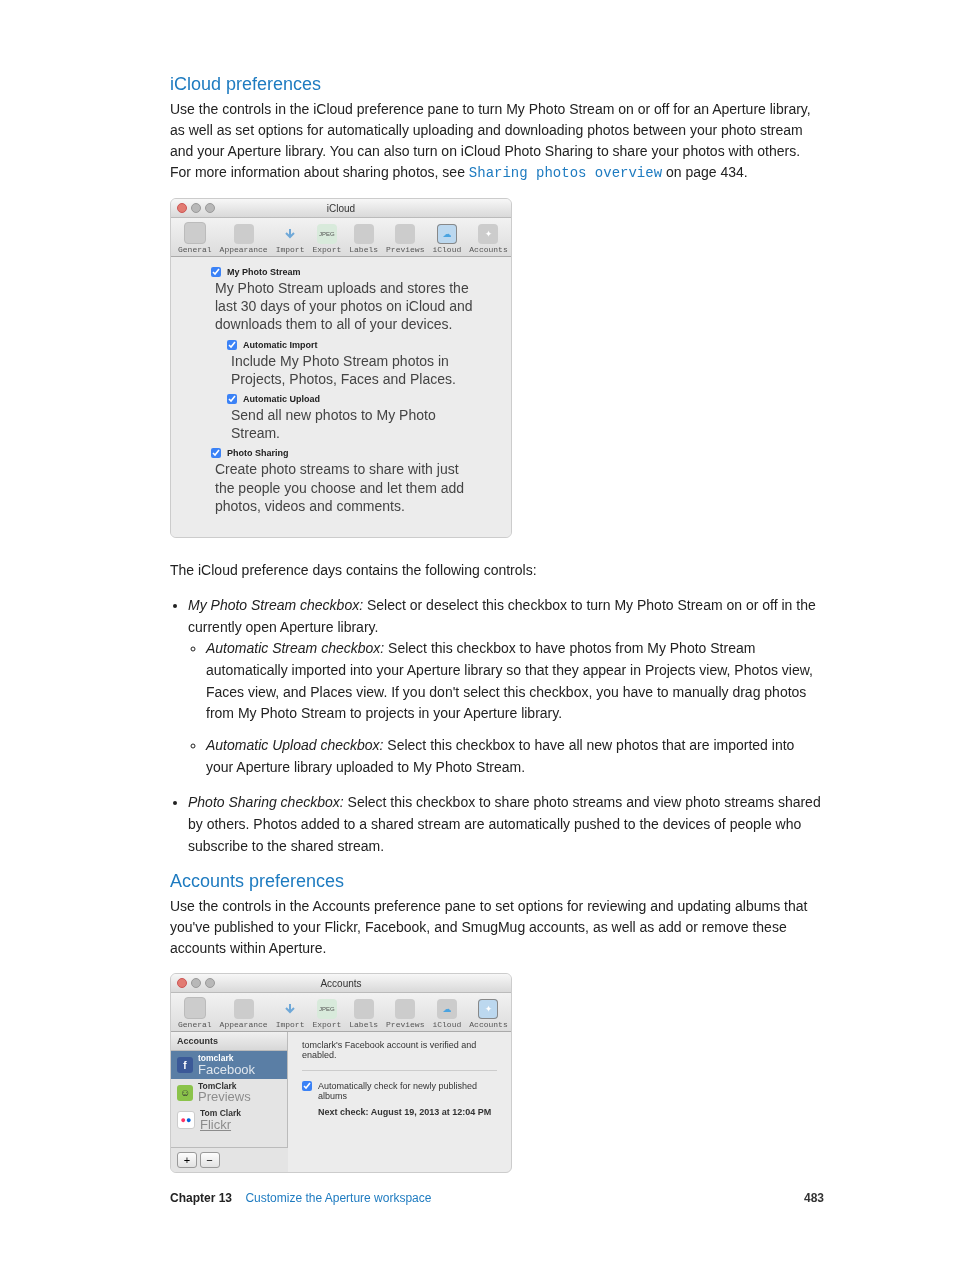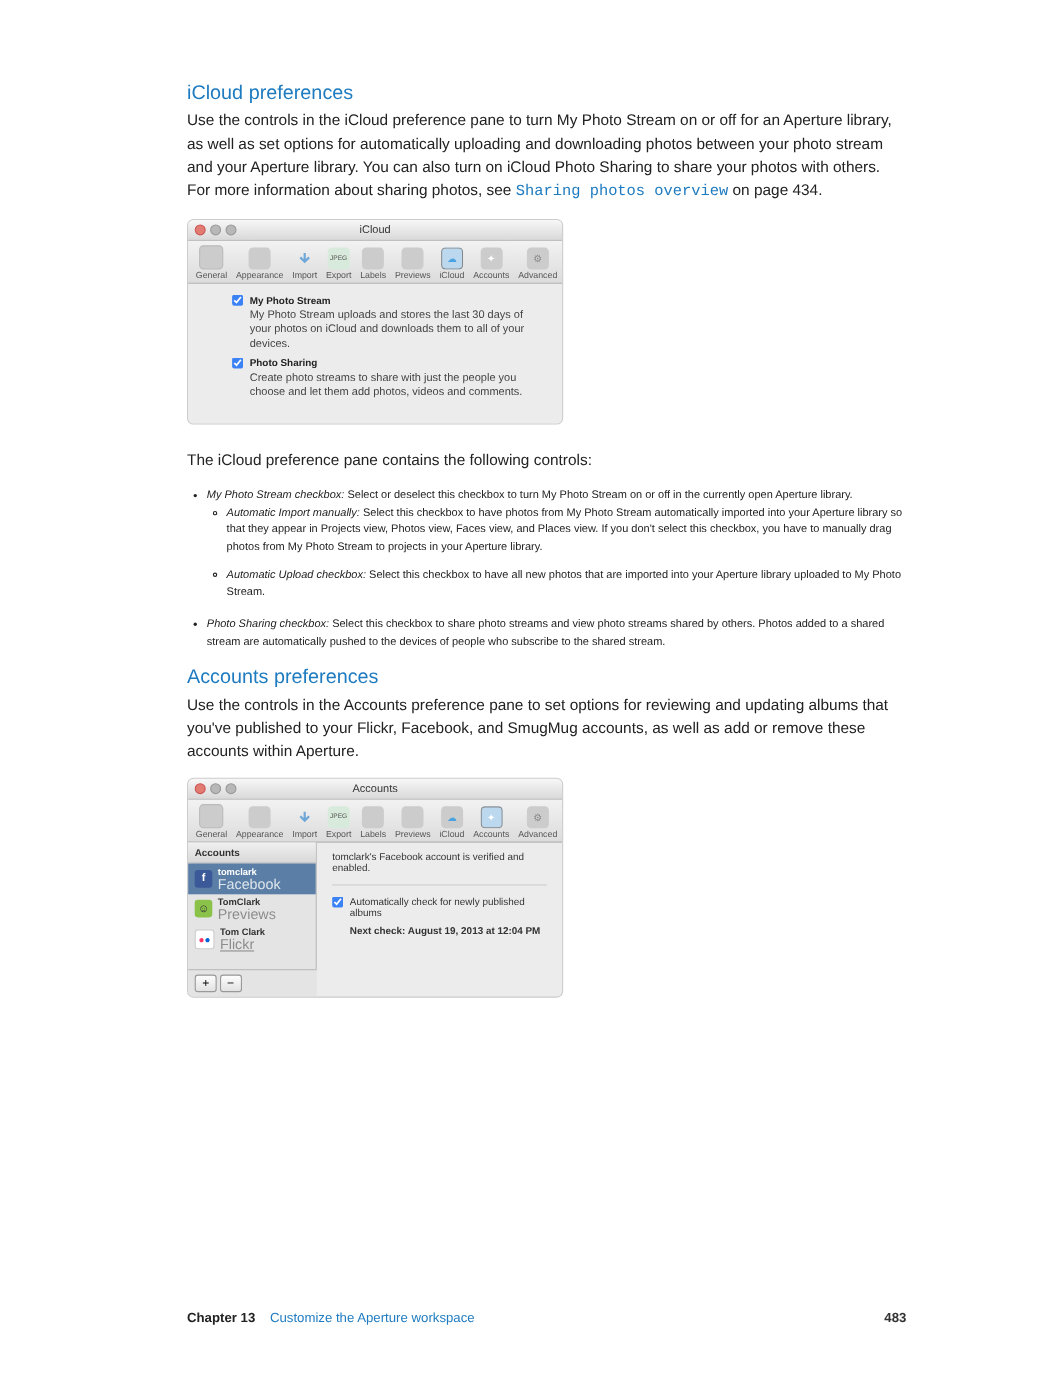--- a/index.html
+++ b/index.html
@@ -55,45 +55,45 @@
   .fb-toolbar {
     display:flex;
     align-items:flex-end;
     padding: 4px 4px 2px 4px;
     gap: 2px;
     background: linear-gradient(#f2f2f2,#dcdcdc);
     border-bottom:1px solid #aaa;
   }
   .fb-tab { display:flex; flex-direction:column; align-items:center; padding:0 3px; }
   .fb-tab .ic { width:20px; height:20px; border-radius:4px; background:#ccc; display:flex; align-items:center; justify-content:center; margin-bottom:1px;}
-  .fb-tab .lbl { font-size:8px; color:#555; }
+  .fb-tab .lbl { font-size:8px; color:#555;font-family:Liberation Mono, monospace; }
   .fb-tab.sel .ic { box-shadow: inset 0 0 0 1px #888; background:#bcd8ef; }
   .fb-body { padding: 10px 26px 16px 40px; background:#ececec; }
   .fb-row { margin-bottom: 6px; }
   .fb-chk { display:flex; align-items:flex-start; gap:4px; }
   .fb-chk input { margin:0 2px 0 0; accent-color:#3b82f6; width:10px; height:10px;}
   .fb-chk-label { font-size:9px; font-weight:600; color:#222;}
-  .fb-desc { font-size:10px; color:#444; margin:2px 0 6px 16px; line-height:1.3; max-width:260px;}
+  .fb-desc { font-size:14px; color:#444; margin:2px 0 6px 4px; line-height:1.3; max-width:260px;}
   .fb-sub { margin-left:16px; }
   
   .acc-body { display:flex; height:140px; }
   .acc-side { width:116px; background:#e4e4e4; border-right:1px solid #bbb; display:flex; flex-direction:column;}
   .acc-side-head { font-size:9px; font-weight:600; padding:4px 6px; background:linear-gradient(#f0f0f0,#d8d8d8); border-bottom:1px solid #bbb;}
   .acc-item { display:flex; align-items:center; gap:5px; padding:3px 6px; }
   .acc-item.sel { background:#5a7ea5; color:#fff; }
   .acc-item .aic { width:16px; height:16px; border-radius:3px; display:flex; align-items:center; justify-content:center; font-size:10px; font-weight:bold;}
   .acc-item .aname { font-size:8.5px; font-weight:600; line-height:1;}
   .acc-item .asvc { font-size:13px; opacity:.8; line-height:1;}
   .acc-main { flex:1; padding:8px 14px; font-size:9px; color:#333;}
   .acc-main .stat { font-size:9px; margin-bottom:10px; border-bottom:1px solid #ccc; padding-bottom:10px;}
   .acc-btns { padding:4px 6px; border-top:1px solid #bbb; background:#e4e4e4;}
   .acc-btns button { width:20px; height:16px; font-size:11px; line-height:1; border:1px solid #999; background:linear-gradient(#fdfdfd,#e2e2e2); border-radius:3px; padding:0;}
   
   ul.doc-list, ul.doc-sublist { padding-left: 18px; margin: 0 0 14px 0; }
-  ul.doc-list > li, ul.doc-sublist > li { font-size:10px; line-height:1.55; margin-bottom:10px; color:#222;}
+  ul.doc-list > li, ul.doc-sublist > li { font-size:14px; line-height:1.55; margin-bottom:10px; color:#222;}
   .term { font-style: italic; }
   
   .footer { position:absolute; bottom:60px; left:170px; right:130px; display:flex; justify-content:space-between; font-size:12px;}
   .footer .chap { font-weight:700; color:#222;}
   .footer .chapname { color:#1e7bc0; margin-left:10px;}
   .footer .pg { font-weight:600;}
   
   .ic-general{background:#eee;border:1px solid #bbb;}
   .ic-appearance{background:#2b3a66;}
   .ic-labels{background:#7bd37b;border-radius:10px;}
@@ -163,38 +163,50 @@
           <div class="lbl">Advanced</div>
         </div>
     </div>
     <div class="fb-body">
       <div class="fb-row">
         <label class="fb-chk">
             <input type="checkbox" checked="" style="">
             <span class="fb-chk-label">My Photo Stream</span>
           </label>
         <div class="fb-desc">My Photo Stream uploads and stores the last 30 days of your photos on iCloud and downloads them to all of your devices.</div>
+        <div class="fb-sub">
+          <label class="fb-chk">
+              <input type="checkbox" checked="" style="">
+              <span class="fb-chk-label">Automatic Import</span>
+            </label>
+          <div class="fb-desc">Include My Photo Stream photos in Projects, Photos, Faces and Places.</div>
+          <label class="fb-chk">
+              <input type="checkbox" checked="" style="">
+              <span class="fb-chk-label">Automatic Upload</span>
+            </label>
+          <div class="fb-desc">Send all new photos to My Photo Stream.</div>
+        </div>
       </div>
       <div class="fb-row">
         <label class="fb-chk">
             <input type="checkbox" checked="" style="">
             <span class="fb-chk-label">Photo Sharing</span>
           </label>
         <div class="fb-desc">Create photo streams to share with just the people you choose and let them add photos, videos and comments.</div>
       </div>
     </div>
   </div>
 
-  <p class="body-text">The iCloud preference pane contains the following controls:</p>
+  <p class="body-text">The iCloud preference days contains the following controls:</p>
 
   <ul class="doc-list">
     <li>
       <span class="term">My Photo Stream checkbox:</span><span> Select or deselect this checkbox to turn My Photo Stream on or off in the currently open Aperture library.</span>
       <ul class="doc-sublist">
-        <li><span class="term">Automatic Import manually:</span><span> Select this checkbox to have photos from My Photo Stream automatically imported into your Aperture library so that they appear in Projects view, Photos view, Faces view, and Places view. If you don't select this checkbox, you have to manually drag photos from My Photo Stream to projects in your Aperture library.</span></li>
+        <li><span class="term">Automatic Stream checkbox:</span><span> Select this checkbox to have photos from My Photo Stream automatically imported into your Aperture library so that they appear in Projects view, Photos view, Faces view, and Places view. If you don't select this checkbox, you have to manually drag photos from My Photo Stream to projects in your Aperture library.</span></li>
         <li><span class="term">Automatic Upload checkbox:</span><span> Select this checkbox to have all new photos that are imported into your Aperture library uploaded to My Photo Stream.</span></li>
       </ul>
     </li>
     <li><span class="term">Photo Sharing checkbox:</span><span> Select this checkbox to share photo streams and view photo streams shared by others. Photos added to a shared stream are automatically pushed to the devices of people who subscribe to the shared stream.</span></li>
   </ul>
 
   <h2 class="section-title">Accounts preferences</h2>
   <p class="body-text">Use the controls in the Accounts preference pane to set options for reviewing and updating albums that you've published to your Flickr, Facebook, and SmugMug accounts, as well as add or remove these accounts within Aperture.</p>
 
   <div class="figure-box">

